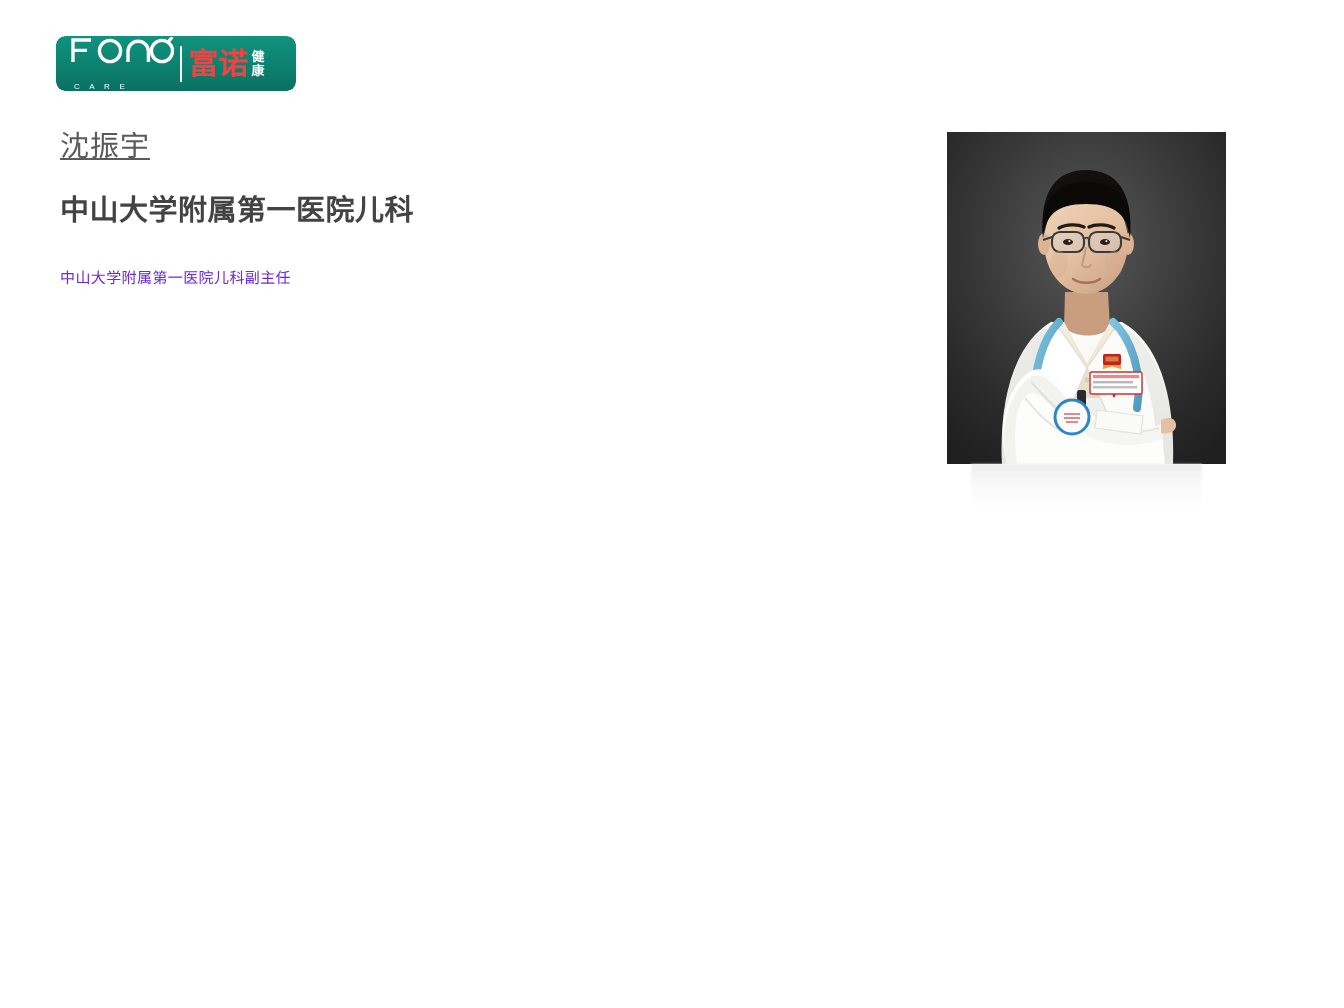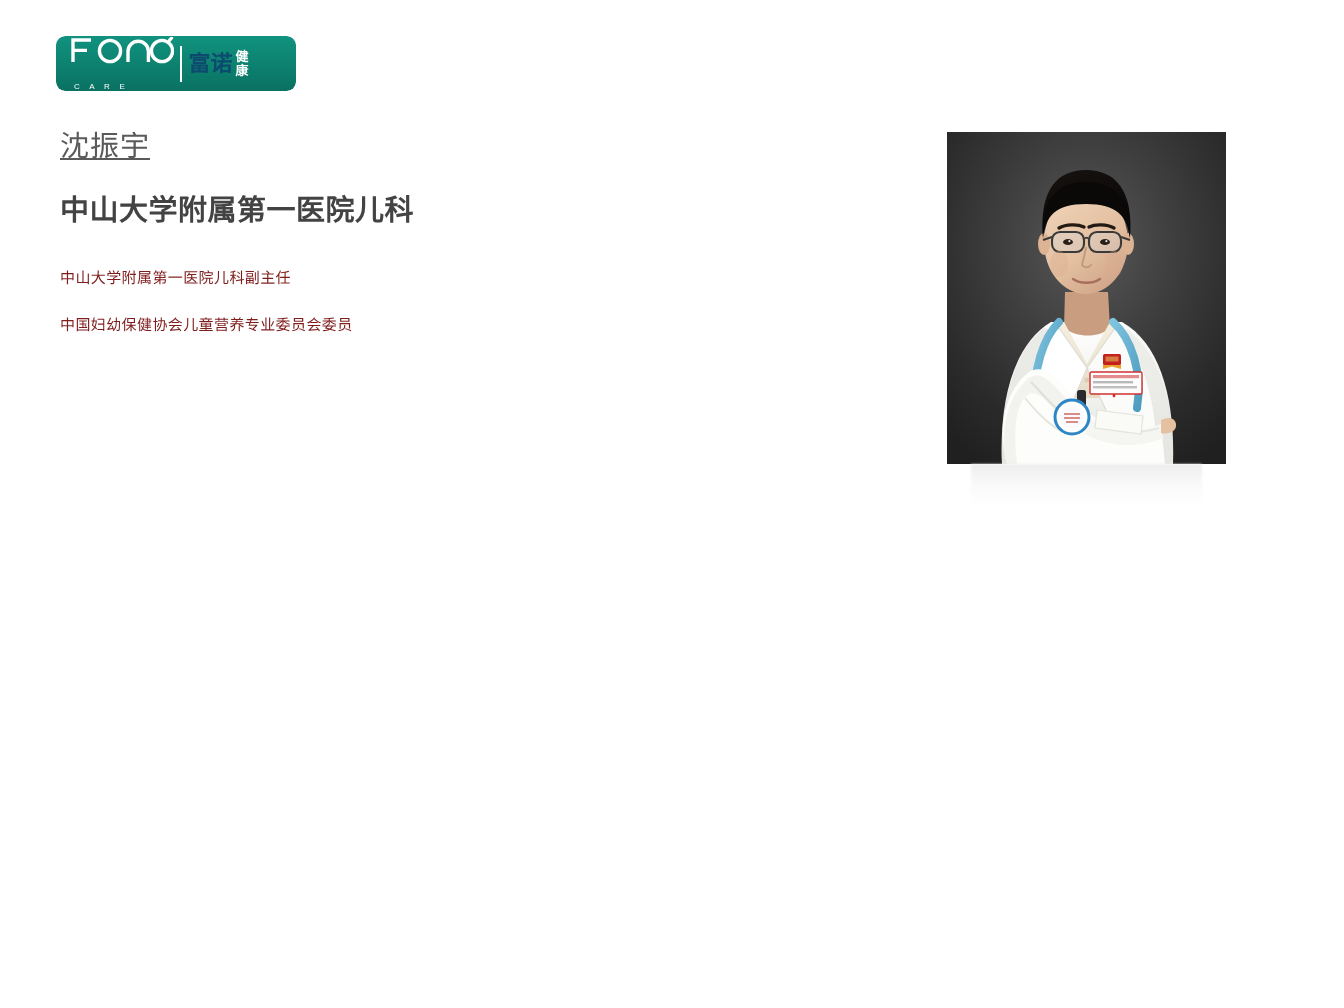--- a/index.html
+++ b/index.html
@@ -60,22 +60,22 @@
 
   .logo-divider {
     width: 1.5px;
     height: 36px;
     background: #ffffff;
     margin: 0 7px 0 2px;
     flex: 0 0 auto;
   }
 
   .logo-cn {
-    font-size: 22px;
-    color: #0c4a6e;
+    font-size: 30px;
+    color: #ef4444;
     font-weight: 700;
     letter-spacing: 0px;
     line-height: 1;
     font-family: "DejaVu Sans", "Liberation Sans", sans-serif;
     flex: 0 0 auto;
   }
 
   .logo-cn-sub {
     display: flex;
     flex-direction: column;
@@ -117,21 +117,21 @@
   .credentials {
     position: absolute;
     left: 60px;
     top: 268px;
     width: 620px;
   }
 
   .credential-line {
     font-size: 15px;
     line-height: 21px;
-    color: #7f1d1d;
+    color: #6d28d9;
     letter-spacing: 0.4px;
     margin-bottom: 26px;
     font-family: "DejaVu Sans", "Liberation Sans", sans-serif;
   }
 
   
   .portrait-wrap {
     position: absolute;
     left: 947px;
     top: 132px;
@@ -206,21 +206,20 @@
     </div>
   </div>
 </div>
 
 <div class="doctor-name">沈振宇</div>
 
 <div class="doctor-affiliation">中山大学附属第一医院儿科</div>
 
 <div class="credentials">
   <div class="credential-line">中山大学附属第一医院儿科副主任</div>
-  <div class="credential-line">中国妇幼保健协会儿童营养专业委员会委员</div>
 </div>
 
 <div class="portrait-wrap">
   <div class="portrait">
     <svg viewBox="0 0 279 332" preserveAspectRatio="xMidYMid slice">
       <defs>
         <radialGradient id="bgGrad" cx="50%" cy="34%" r="76%">
           <stop offset="0%" stop-color="#585858"></stop>
           <stop offset="42%" stop-color="#3e3e3e"></stop>
           <stop offset="75%" stop-color="#2b2b2b"></stop>

